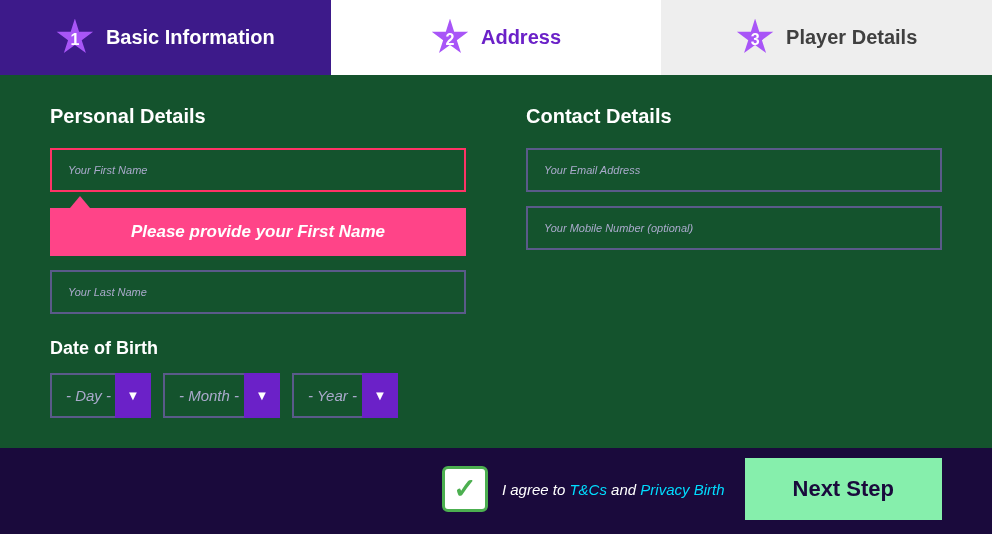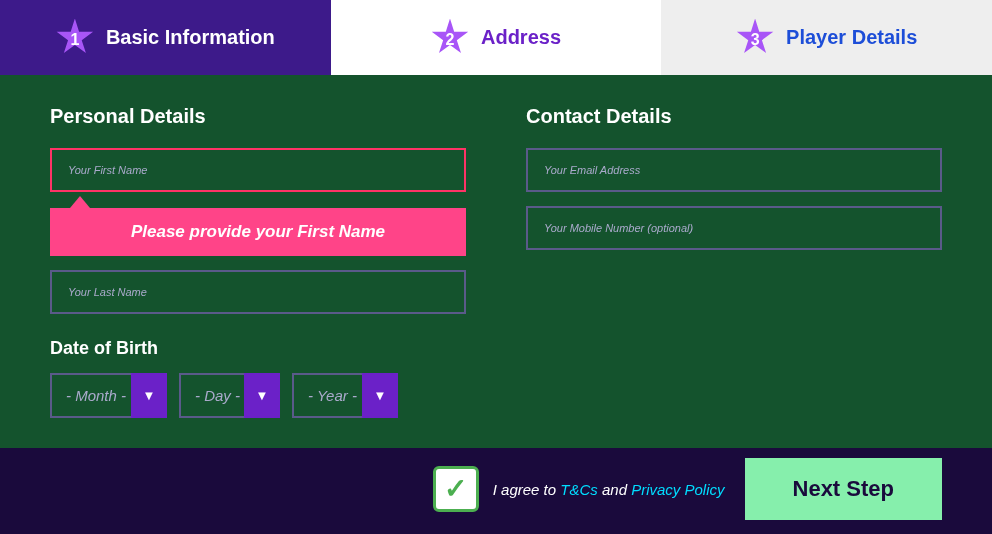--- a/index.html
+++ b/index.html
@@ -34,21 +34,21 @@
     }
     .step-3 {
       background: #eeeeee;
     }
     .step-label {
       font-size: 20px;
       font-weight: bold;
     }
     .step-1 .step-label { color: #ffffff; }
     .step-2 .step-label { color: #6b21c8; }
-    .step-3 .step-label { color: #1d4ed8; }
+    .step-3 .step-label { color: #404040; }
 
     
     .main-content {
       display: flex;
       gap: 0;
       padding: 30px 50px;
       background: #14532d;
     }
 
     .left-column {
@@ -303,27 +303,27 @@
       <div class="error-message">Please provide your First Name</div>
     </div>
 
     <input class="input-field" type="text" placeholder="Your Last Name" style="">
 
     <div class="dob-section">
       <div class="dob-label">Date of Birth</div>
       <div class="dob-selects">
         <div class="dob-select-wrapper">
           <select class="dob-select">
-            <option value="">- Month -</option>
+            <option value="">- Day -</option>
           </select>
           <div class="select-arrow"></div>
         </div>
         <div class="dob-select-wrapper">
           <select class="dob-select">
-            <option value="">- Day -</option>
+            <option value="">- Month -</option>
           </select>
           <div class="select-arrow"></div>
         </div>
         <div class="dob-select-wrapper">
           <select class="dob-select">
             <option value="">- Year -</option>
           </select>
           <div class="select-arrow"></div>
         </div>
       </div>
@@ -338,18 +338,18 @@
     <input class="input-field" type="tel" placeholder="Your Mobile Number (optional)" style="">
   </div>
 </div>
 
 <div class="bottom-section">
   <div class="agree-section">
     <div class="checkbox-container">
       <span class="checkbox-check">✓</span>
     </div>
     <span class="agree-text">
-      <span>I agree to </span><a href="#">T&amp;Cs</a><span> and </span><a href="#">Privacy Policy</a>
+      <span>I agree to </span><a href="#">T&amp;Cs</a><span> and </span><a href="#">Privacy Birth</a>
     </span>
   </div>
 
   <button class="next-step-btn">Next Step</button>
 </div>
 
 </body></html>

